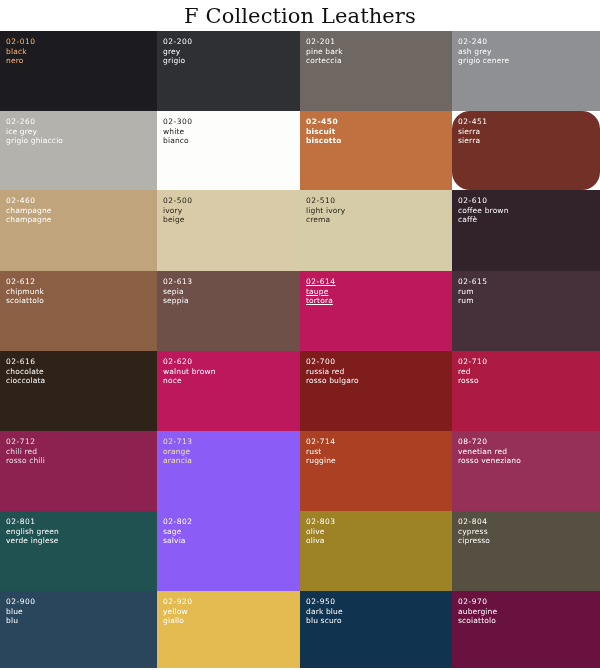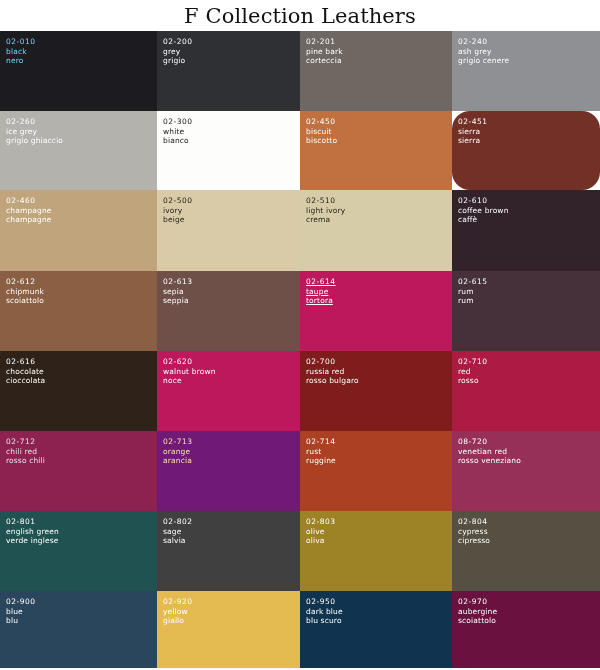--- a/index.html
+++ b/index.html
@@ -54,21 +54,21 @@
   }
 
   .swatch-code { letter-spacing: 0.5px; }
 </style>
 </head>
 <body>
 
 <h1 id="page-title">F Collection Leathers</h1>
 
 <div id="swatch-grid">
-    <div class="swatch" style="background: rgb(27, 27, 32); color: #7dd3fc;">
+    <div class="swatch" style="background: rgb(27, 27, 32); color: #fdba74;">
       <span class="swatch-code">02-010</span>
       <span class="swatch-name-en">black</span>
       <span class="swatch-name-it">nero</span>
     </div>
     <div class="swatch" style="background: rgb(46, 48, 51); color: rgb(255, 255, 255);">
       <span class="swatch-code">02-200</span>
       <span class="swatch-name-en">grey</span>
       <span class="swatch-name-it">grigio</span>
     </div>
     <div class="swatch" style="background: rgb(111, 104, 98); color: rgb(255, 255, 255);">
@@ -84,21 +84,21 @@
     <div class="swatch" style="background: rgb(180, 178, 172); color: rgb(255, 255, 255);">
       <span class="swatch-code">02-260</span>
       <span class="swatch-name-en">ice grey</span>
       <span class="swatch-name-it">grigio ghiaccio</span>
     </div>
     <div class="swatch" style="background: rgb(253, 253, 251); color: rgb(26, 26, 26);">
       <span class="swatch-code">02-300</span>
       <span class="swatch-name-en">white</span>
       <span class="swatch-name-it">bianco</span>
     </div>
-    <div class="swatch" style="background: rgb(192, 113, 63); color: rgb(255, 255, 255);">
+    <div class="swatch" style="background: rgb(192, 113, 63); color: rgb(255, 255, 255); font-weight: bold;">
       <span class="swatch-code">02-450</span>
       <span class="swatch-name-en">biscuit</span>
       <span class="swatch-name-it">biscotto</span>
     </div>
     <div class="swatch" style="background: rgb(115, 48, 38); color: rgb(255, 255, 255); border-radius: 18px;">
       <span class="swatch-code">02-451</span>
       <span class="swatch-name-en">sierra</span>
       <span class="swatch-name-it">sierra</span>
     </div>
     <div class="swatch" style="background: rgb(192, 165, 124); color: rgb(255, 255, 255);">
@@ -159,41 +159,41 @@
     <div class="swatch" style="background: rgb(173, 27, 66); color: rgb(255, 255, 255);">
       <span class="swatch-code">02-710</span>
       <span class="swatch-name-en">red</span>
       <span class="swatch-name-it">rosso</span>
     </div>
     <div class="swatch" style="background: rgb(141, 33, 80); color: #e5e5e5;">
       <span class="swatch-code">02-712</span>
       <span class="swatch-name-en">chili red</span>
       <span class="swatch-name-it">rosso chili</span>
     </div>
-    <div class="swatch" style="background: #701a75; color: rgb(243, 226, 168);">
+    <div class="swatch" style="background: #8b5cf6; color: rgb(243, 226, 168);">
       <span class="swatch-code">02-713</span>
       <span class="swatch-name-en">orange</span>
       <span class="swatch-name-it">arancia</span>
     </div>
     <div class="swatch" style="background: rgb(172, 64, 34); color: rgb(255, 255, 255);">
       <span class="swatch-code">02-714</span>
       <span class="swatch-name-en">rust</span>
       <span class="swatch-name-it">ruggine</span>
     </div>
     <div class="swatch" style="background: rgb(151, 48, 89); color: rgb(255, 255, 255);">
       <span class="swatch-code">08-720</span>
       <span class="swatch-name-en">venetian red</span>
       <span class="swatch-name-it">rosso veneziano</span>
     </div>
     <div class="swatch" style="background: rgb(31, 82, 80); color: rgb(255, 255, 255);">
       <span class="swatch-code">02-801</span>
       <span class="swatch-name-en">english green</span>
       <span class="swatch-name-it">verde inglese</span>
     </div>
-    <div class="swatch" style="background: #404040; color: rgb(255, 255, 255);">
+    <div class="swatch" style="background: #8b5cf6; color: rgb(255, 255, 255);">
       <span class="swatch-code">02-802</span>
       <span class="swatch-name-en">sage</span>
       <span class="swatch-name-it">salvia</span>
     </div>
     <div class="swatch" style="background: rgb(158, 130, 38); color: rgb(255, 255, 255);">
       <span class="swatch-code">02-803</span>
       <span class="swatch-name-en">olive</span>
       <span class="swatch-name-it">oliva</span>
     </div>
     <div class="swatch" style="background: rgb(85, 80, 65); color: rgb(255, 255, 255);">

